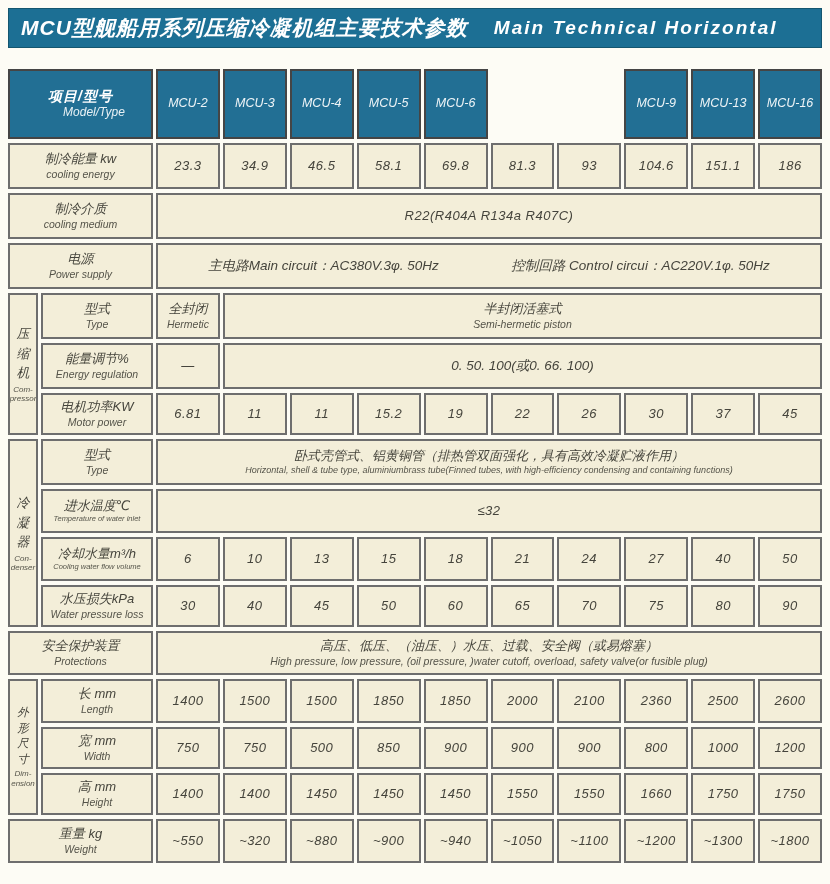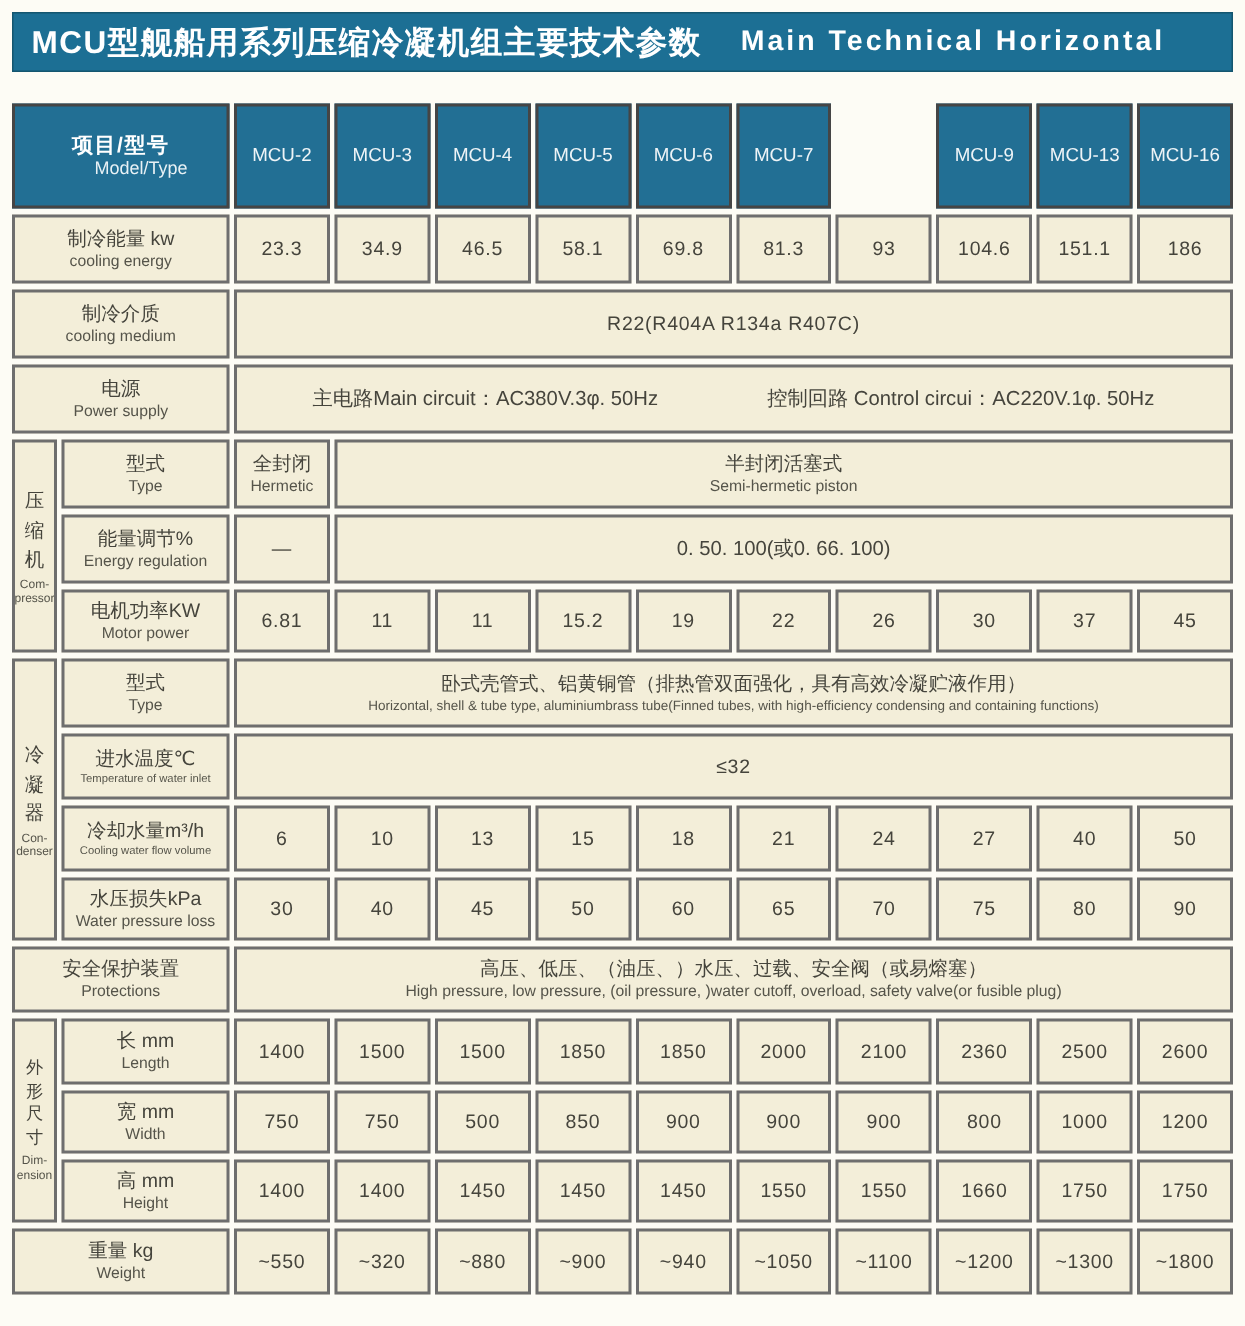--- a/index.html
+++ b/index.html
@@ -6,20 +6,21 @@
   body{
     font-family:"Liberation Sans","DejaVu Sans",sans-serif;
     background:#ffffff;
   }
   .page{
     width:830px;height:884px;
     background:#fdfcf5;
     box-sizing:border-box;
     padding:8px 8px 0 8px;
     overflow:hidden;
+    font-style:italic;
   }
   .titlebar{
     background:#1c6f94;
     border:1px solid #14566f;
     color:#ffffff;
     height:38px;
     display:flex;align-items:center;
     padding:0 12px;
     gap:26px;
     margin-bottom:21px;
@@ -92,23 +93,20 @@
       </div>
     <div class="c h" style="grid-area:1/5/2/6">
         <span class="model">MCU-4</span>
       </div>
     <div class="c h" style="grid-area:1/6/2/7">
         <span class="model">MCU-5</span>
       </div>
     <div class="c h" style="grid-area:1/7/2/8">
         <span class="model">MCU-6</span>
       </div>
-    <div class="c h" style="grid-area:1/8/2/9">
-        <span class="model">MCU-7</span>
-      </div>
     <div class="c h" style="grid-area:1/10/2/11">
         <span class="model">MCU-9</span>
       </div>
     <div class="c h" style="grid-area:1/11/2/12">
         <span class="model">MCU-13</span>
       </div>
     <div class="c h" style="grid-area:1/12/2/13">
         <span class="model">MCU-16</span>
       </div>
 

